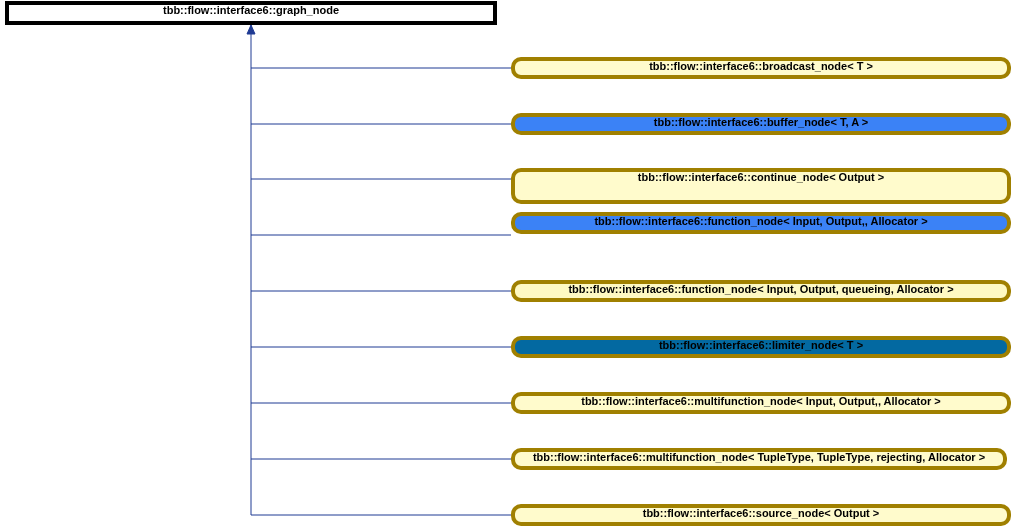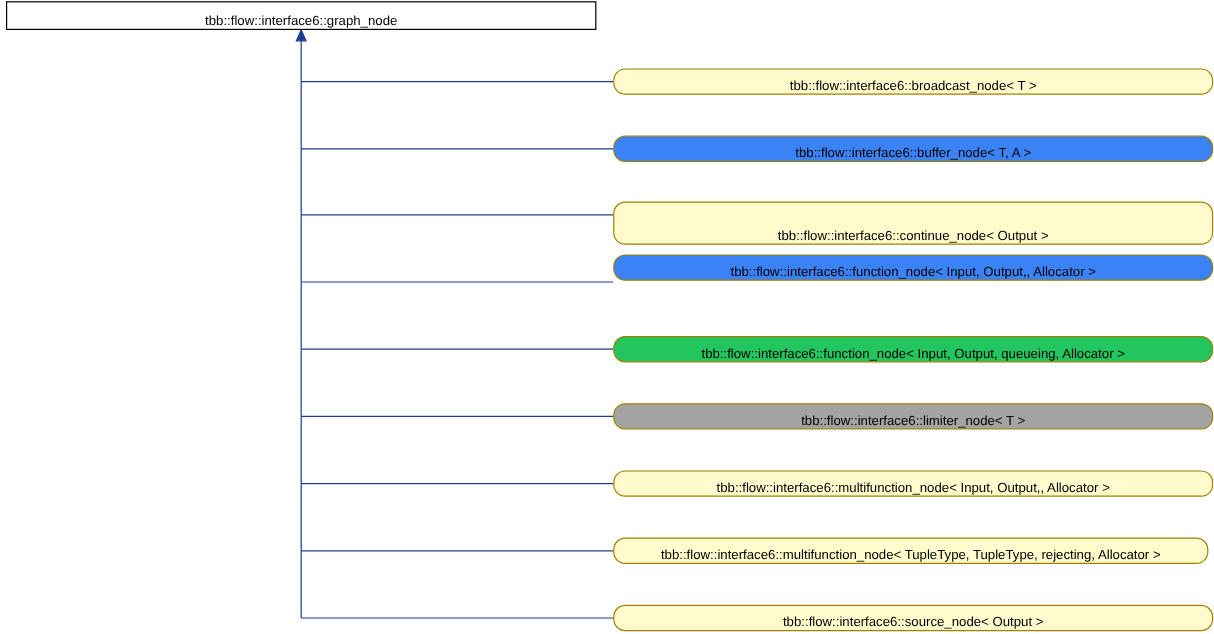--- a/index.html
+++ b/index.html
@@ -11,28 +11,29 @@
     position: relative;
     width: 1012px;
     height: 528px;
     background: #ffffff;
     font-family: "Liberation Sans", sans-serif;
     overflow: hidden;
   }
   .node {
     position: absolute;
     box-sizing: border-box;
-    border: 1px solid #14532d;
+    border: 4px solid #14532d;
     display: flex;
-    align-items: flex-end;
+    align-items: flex-start;
     justify-content: center;
     font-size: 11px;
     color: #000000;
     line-height: 1;
     white-space: nowrap;
+    font-weight: bold;
   }
   .node.base {
     background: #ffffff;
     border-color: #000000;
   }
   .node.derived {
     background: #fffbcc;
     border-color: #a08000;
     border-radius: 10px;
   }
@@ -81,24 +82,24 @@
   </div>
   <div class="node derived" style="left: 511px; top: 113px; width: 500px; height: 22px; background: #3b82f6; border-color: rgb(160, 128, 0);">
     <span class="label">tbb::flow::interface6::buffer_node&lt; T, A &gt;</span>
   </div>
   <div class="node derived" style="left: 511px; top: 168px; width: 500px; height: 36px; background: rgb(255, 251, 204); border-color: rgb(160, 128, 0);">
     <span class="label">tbb::flow::interface6::continue_node&lt; Output &gt;</span>
   </div>
   <div class="node derived" style="left: 511px; top: 212px; width: 500px; height: 22px; background: #3b82f6; border-color: rgb(160, 128, 0);">
     <span class="label">tbb::flow::interface6::function_node&lt; Input, Output,, Allocator &gt;</span>
   </div>
-  <div class="node derived" style="left: 511px; top: 280px; width: 500px; height: 22px; background: #22c55e; border-color: rgb(160, 128, 0);">
+  <div class="node derived" style="left: 511px; top: 280px; width: 500px; height: 22px; background: #fef9c3; border-color: rgb(160, 128, 0);">
     <span class="label">tbb::flow::interface6::function_node&lt; Input, Output, queueing, Allocator &gt;</span>
   </div>
-  <div class="node derived" style="left: 511px; top: 336px; width: 500px; height: 22px; background: #a3a3a3; border-color: rgb(160, 128, 0);">
+  <div class="node derived" style="left: 511px; top: 336px; width: 500px; height: 22px; background: #0369a1; border-color: rgb(160, 128, 0);">
     <span class="label">tbb::flow::interface6::limiter_node&lt; T &gt;</span>
   </div>
   <div class="node derived" style="left: 511px; top: 392px; width: 500px; height: 22px; background: rgb(255, 251, 204); border-color: rgb(160, 128, 0);">
     <span class="label">tbb::flow::interface6::multifunction_node&lt; Input, Output,, Allocator &gt;</span>
   </div>
   <div class="node derived" style="left: 511px; top: 448px; width: 496px; height: 22px; background: rgb(255, 251, 204); border-color: rgb(160, 128, 0);">
     <span class="label">tbb::flow::interface6::multifunction_node&lt; TupleType, TupleType, rejecting, Allocator &gt;</span>
   </div>
   <div class="node derived" style="left: 511px; top: 504px; width: 500px; height: 22px; background: rgb(255, 251, 204); border-color: rgb(160, 128, 0);">
     <span class="label">tbb::flow::interface6::source_node&lt; Output &gt;</span>

